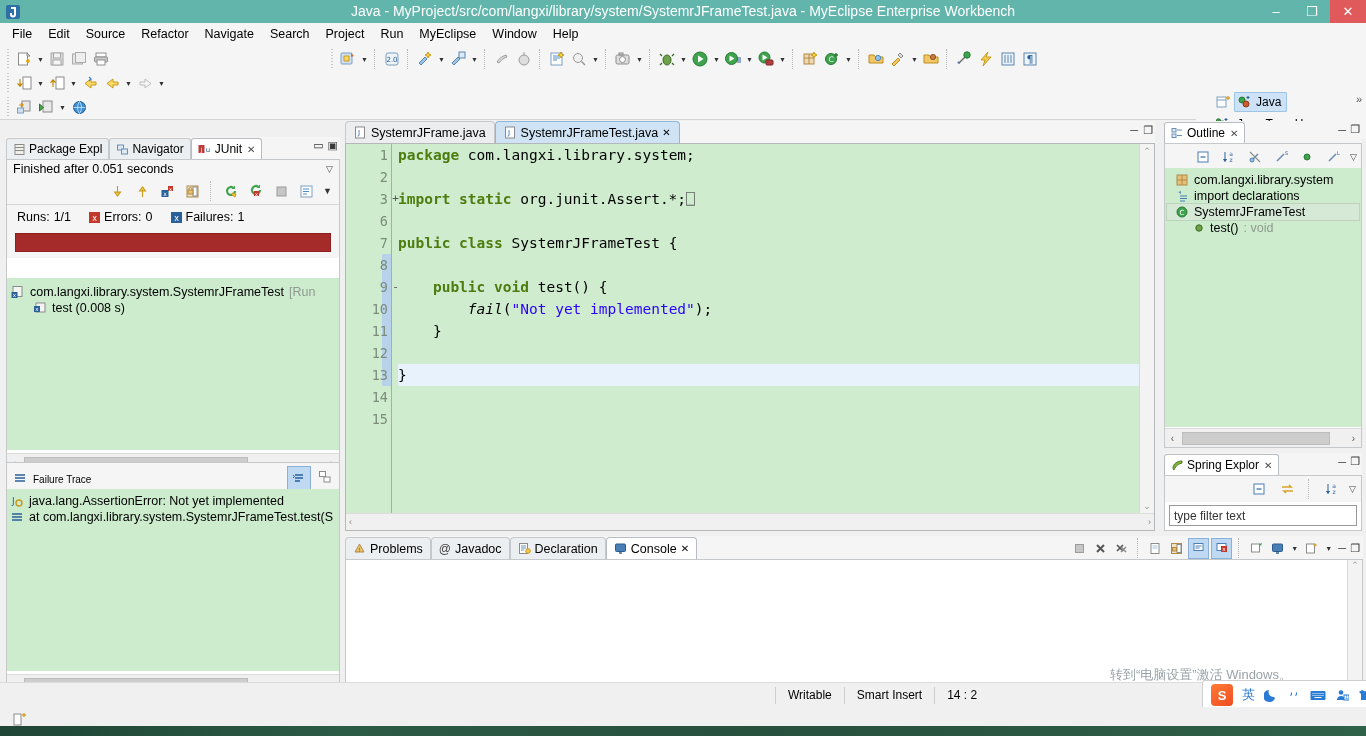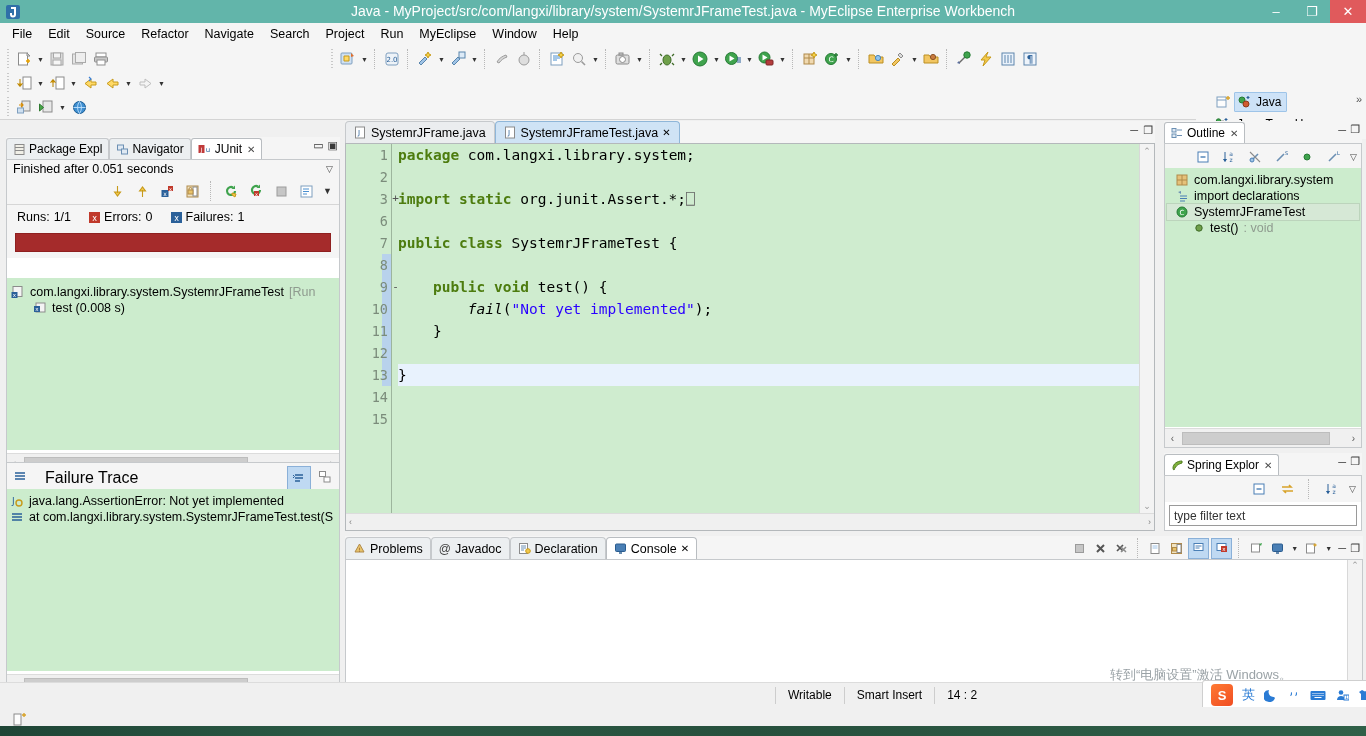--- a/index.html
+++ b/index.html
@@ -101,21 +101,21 @@
   .hscroll { position:absolute; left:0; right:0; bottom:0; height:18px;
              background:#f0f0f0; display:flex; align-items:center;
              border-top:1px solid #dcdcdc; }
   .hs-arrow { width:15px; text-align:center; font-size:10px; color:#5a5a5a; }
   .hs-thumb { height:11px; background:#cdcdcd; border:1px solid #bdbdbd; }
 
   
   #ft-view { left:6px; top:462px; width:334px; height:232px; }
   .ft-head { display:flex; align-items:center; justify-content:space-between;
              padding:3px 3px 3px 6px; background:#f5f5f5; border-bottom:1px solid #d6d6d6; }
-  .ft-title { display:flex; align-items:flex-start; gap:18px; font-size:16px; }
+  .ft-title { display:flex; align-items:flex-end; gap:6px; font-size:10px; }
   .ft-body { position:absolute; left:0; right:0; top:26px; bottom:22px;
              background:#cceccd; padding:4px 3px; font-size:12.5px; }
 
   
   #editor { left:345px; top:121px; width:810px; height:410px; }
   .ed-tabs { height:22px; display:flex; align-items:flex-end; }
   .etab { height:21px; display:flex; align-items:center; gap:4px; padding:0 8px;
           font-size:12.5px; border:1px solid #c6c9cc; border-bottom:none;
           border-radius:4px 4px 0 0; background:#ebedef; color:#000; }
   .etab.active { background:#cfe3f5; border-color:#8fb6d8; }

